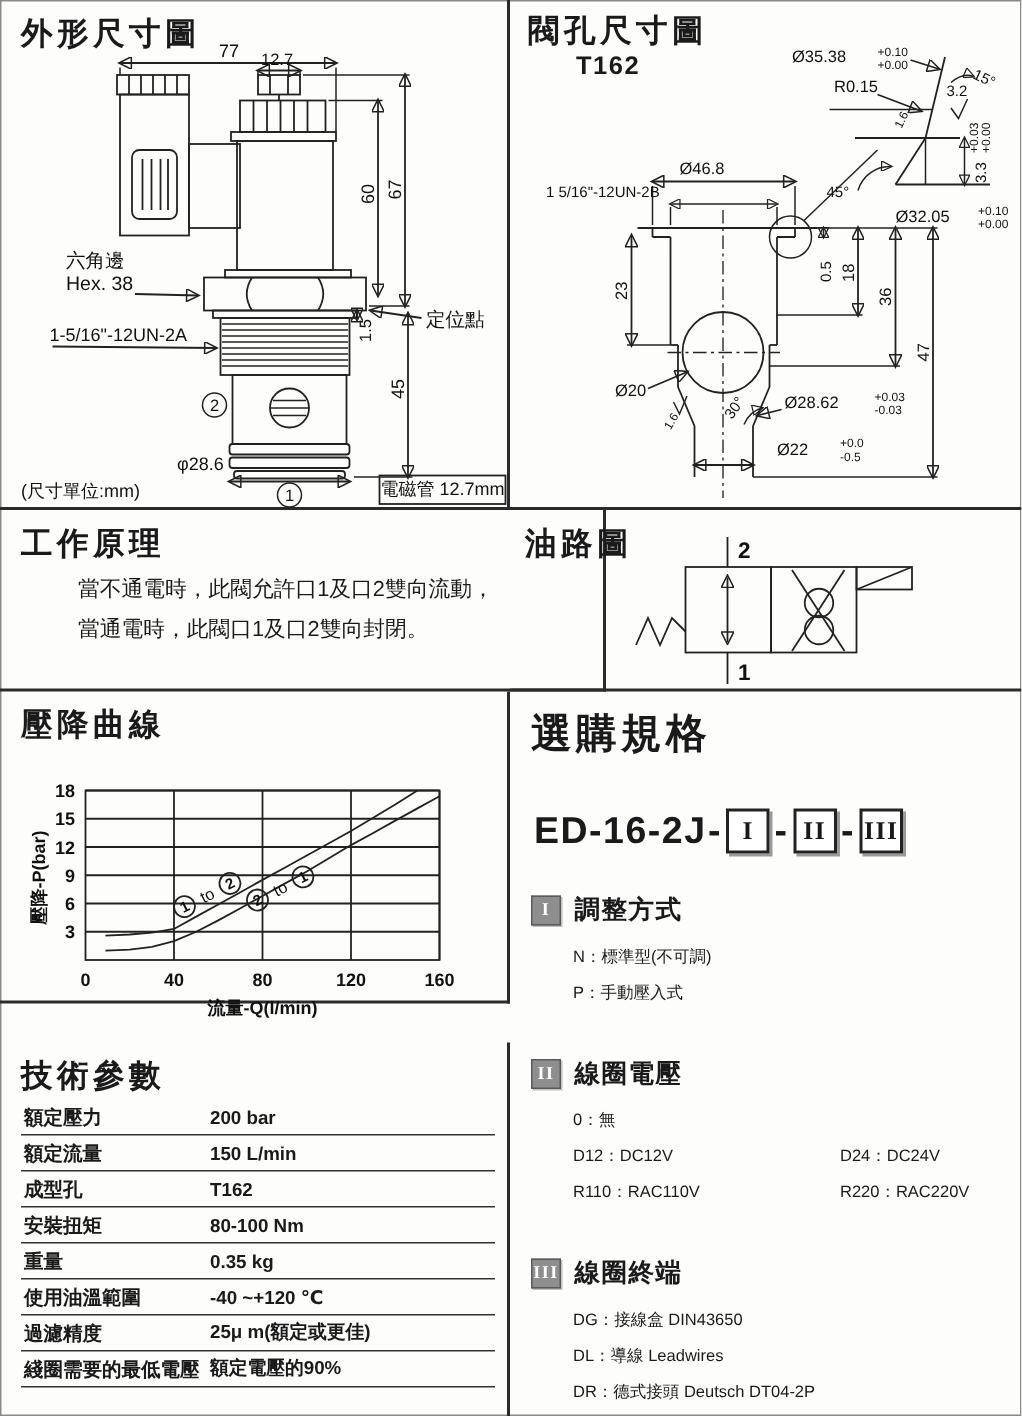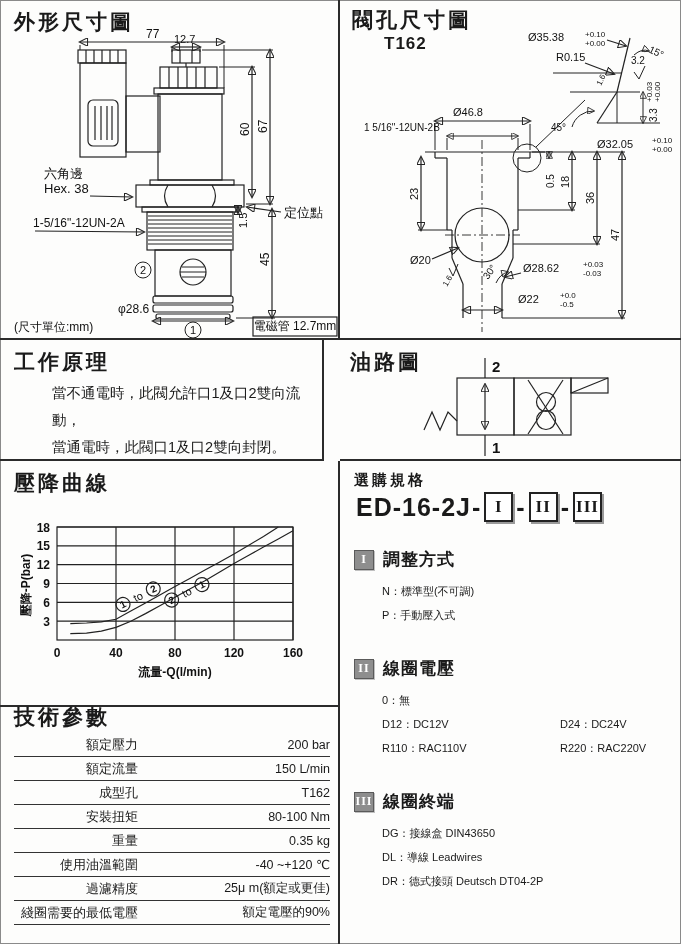--- a/index.html
+++ b/index.html
@@ -16,27 +16,27 @@
   .d text{fill:#111;stroke:none;font-size:12px;font-family:"Liberation Sans","DejaVu Sans",sans-serif;}
   .d text.s8{font-size:8px;} .d text.s10{font-size:10px;} .d text.s11{font-size:11px;}
   .d text.s13{font-size:13px;}
   .d .cl{stroke-dasharray:9 3 2 3;stroke-width:0.9;}
   .principle-text{position:absolute;left:16px;top:40px;font-size:14.5px;line-height:27px;font-weight:500;margin-left:36px;}
   
   .ctick{font-size:12.5px;font-weight:700;}
   .caxis{font-size:13px;font-weight:700;}
   
   .specs{position:absolute;left:14px;top:38px;width:316px;border-collapse:collapse;}
-  .specs td{border-bottom:1.4px solid #333;font-size:13px;font-weight:400;
-            padding:2.5px 0 2.5px 2px;white-space:nowrap;text-align:right;}
+  .specs td{border-bottom:1.4px solid #333;font-size:13px;font-weight:700;
+            padding:2.5px 0 2.5px 2px;white-space:nowrap;}
   .specs td.k{width:122px;}
   .specs td.v{font-size:12.5px;}
   
   .ordering{position:absolute;left:0;top:0;right:0;bottom:0;padding:10px 8px 0 14px;}
-  .otitle{font-size:15px;font-weight:700;letter-spacing:3px;margin-bottom:2px;}
+  .otitle{font-size:27px;font-weight:700;letter-spacing:3px;margin-bottom:32px;}
   .model{display:flex;align-items:center;margin:0 0 26px 2px;font-size:25px;font-weight:700;letter-spacing:1px;}
   .mbox{width:25px;height:26px;border:2px solid #222;box-shadow:2px 2px 0 #9a9a9a;background:#fff;
         display:flex;align-items:center;justify-content:center;
         font:700 17px "Liberation Serif","DejaVu Serif",serif;margin:0 2px;}
   .mdash{margin:0 1px;}
   .osec{margin-bottom:30px;}
   .ohead{display:flex;align-items:center;gap:9px;font-size:17px;font-weight:700;margin-bottom:8px;letter-spacing:1px;}
   .numbox{width:18px;height:18px;background:#8e8e8e;color:#fff;border:1px solid #5a5a5a;
           box-shadow:1px 1px 0 #c0c0c0;display:flex;align-items:center;justify-content:center;
           font:700 12px "Liberation Serif","DejaVu Serif",serif;}
@@ -248,21 +248,21 @@
         <text x="583" y="276" class="s8">-0.03</text>
         <line x1="521" y1="273" x2="505" y2="277" marker-end="url(#a2)"></line>
         <text x="518" y="303" class="s11">Ø22</text>
         <text x="560" y="298" class="s8">+0.0</text>
         <text x="560" y="307" class="s8">-0.5</text>
         <line x1="463" y1="310" x2="502" y2="310" marker-start="url(#a2)" marker-end="url(#a2)"></line>
       </g>
     </svg>
   </div>
 
-  <div class="panel bR bB" style="left:0;top:340px;width:324px;height:121px">
+  <div class="panel bR bB" style="left:0;top:340px;width:404px;height:121px">
     <div class="ptitle" style="left:14px;top:8px">工作原理</div>
     <div class="principle-text">
       <div>當不通電時，此閥允許口1及口2雙向流動，</div>
       <div>當通電時，此閥口1及口2雙向封閉。</div>
     </div>
   </div>
 
   <div class="panel bB" style="left:340px;top:340px;width:341px;height:121px">
     <div class="ptitle" style="left:10px;top:8px">油路圖</div>
     <svg class="d" width="341" height="121" viewBox="340 340 341 121">
@@ -283,21 +283,21 @@
         <line x1="528" y1="380" x2="563" y2="434"></line>
         <line x1="563" y1="380" x2="528" y2="434"></line>
         <rect x="571" y="378" width="37" height="15"></rect>
         <line x1="571" y1="393" x2="608" y2="378"></line>
       </g>
       <text x="492" y="372" style="font-size:15px;font-weight:600">2</text>
       <text x="492" y="453" style="font-size:15px;font-weight:600">1</text>
     </svg>
   </div>
 
-  <div class="panel bR bB" style="left:0;top:461px;width:340px;height:246px">
+  <div class="panel bR bB" style="left:0;top:461px;width:340px;height:208px">
     <div class="ptitle" style="left:14px;top:8px">壓降曲線</div>
     <svg class="d" width="340" height="234" viewBox="0 461 340 234">
       <g id="chart-g">
           <line x1="57" y1="621.1666666666666" x2="293" y2="621.1666666666666" stroke-width="1.3"></line>
           <text x="50" y="625.6666666666666" text-anchor="end" class="ctick">3</text>
           <line x1="57" y1="602.3333333333334" x2="293" y2="602.3333333333334" stroke-width="1.3"></line>
           <text x="50" y="606.8333333333334" text-anchor="end" class="ctick">6</text>
           <line x1="57" y1="583.5" x2="293" y2="583.5" stroke-width="1.3"></line>
           <text x="50" y="588" text-anchor="end" class="ctick">9</text>
           <line x1="57" y1="564.6666666666666" x2="293" y2="564.6666666666666" stroke-width="1.3"></line>

